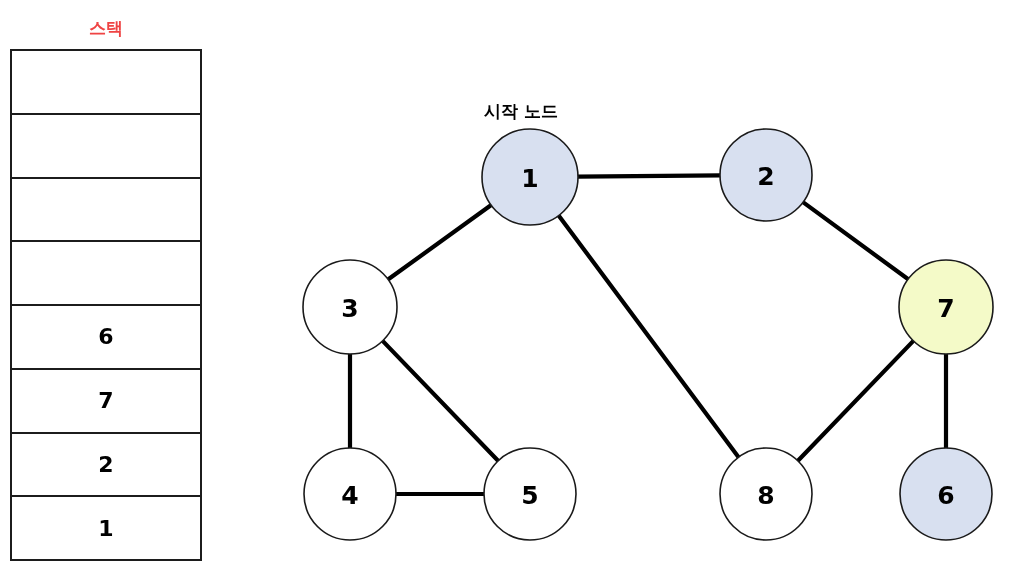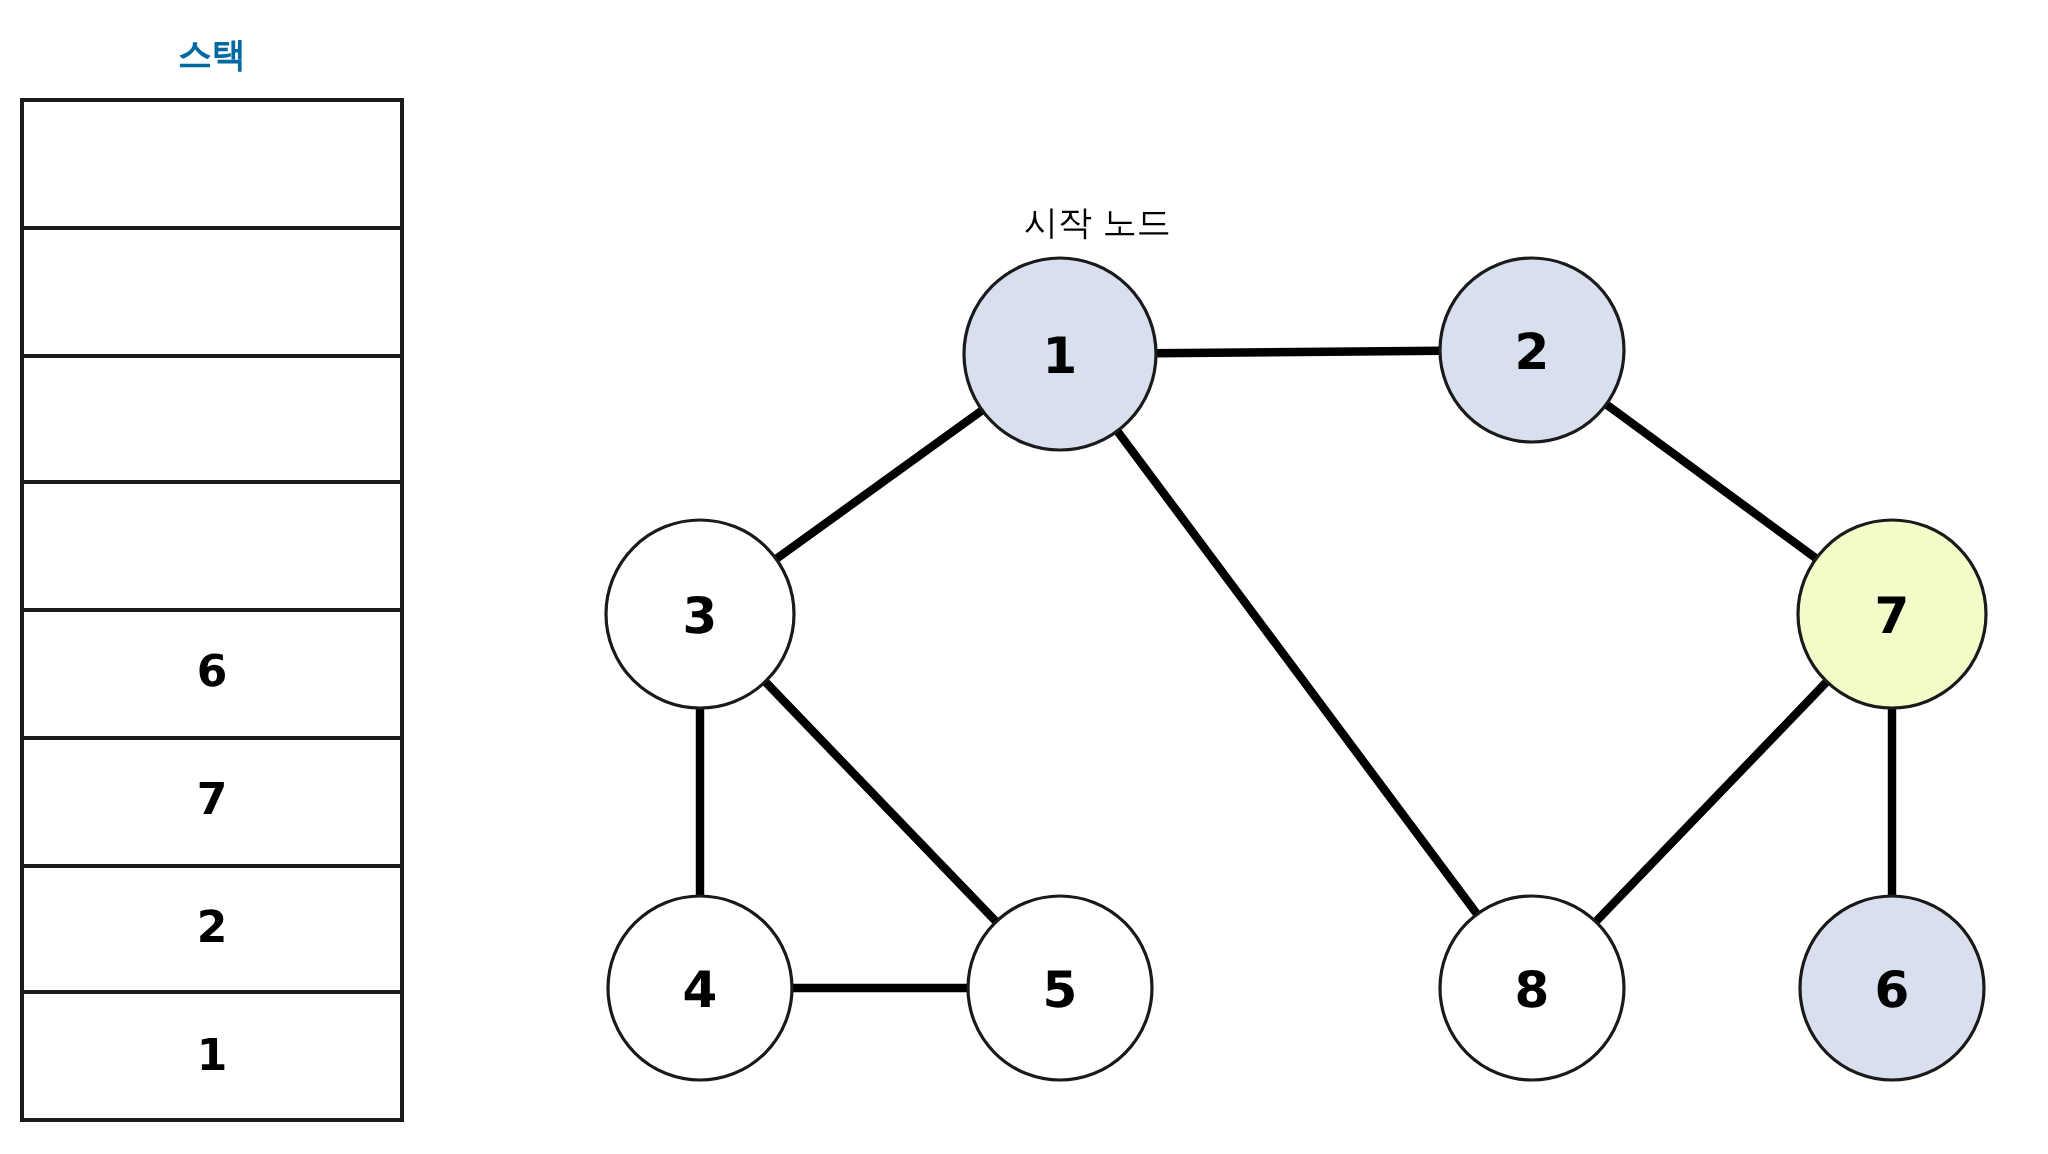--- a/index.html
+++ b/index.html
@@ -22,21 +22,21 @@
   #stack-panel {
     position: absolute;
     left: 10px;
     top: 18px;
     width: 192px;
   }
   #stack-title {
     text-align: center;
     font-size: 17px;
     font-weight: bold;
-    color: #0369a1;
+    color: #ef4444;
     line-height: 20px;
     margin-bottom: 27px;
     letter-spacing: 0px;
   }
   #stack-box {
     position: absolute;
     left: 10px;
     top: 49px;
     width: 192px;
     height: 512px;
@@ -84,26 +84,25 @@
     font-weight: bold;
     fill: #000000;
     text-anchor: middle;
     dominant-baseline: central;
   }
 
   
   #start-annotation {
     position: absolute;
     font-size: 17px;
-    font-weight: normal;
+    font-weight: bold;
     color: #000000;
     white-space: nowrap;
     left: 484px;
     top: 100px;
-    margin-left: 28px;
   }
 
   
   #watermark {
     position: absolute;
     right: 12px;
     bottom: 6px;
     font-size: 19px;
     color: #dcdcdc;
     white-space: nowrap;

